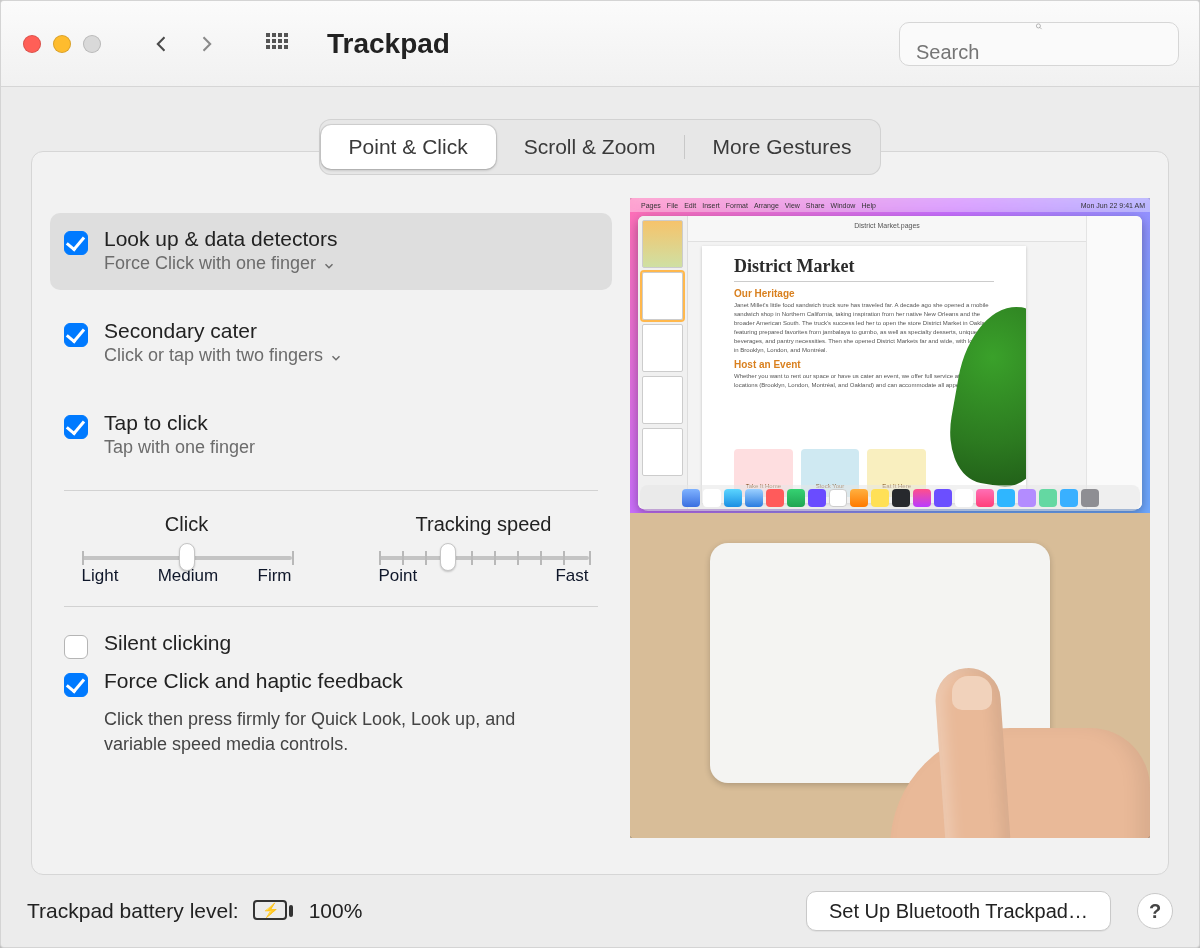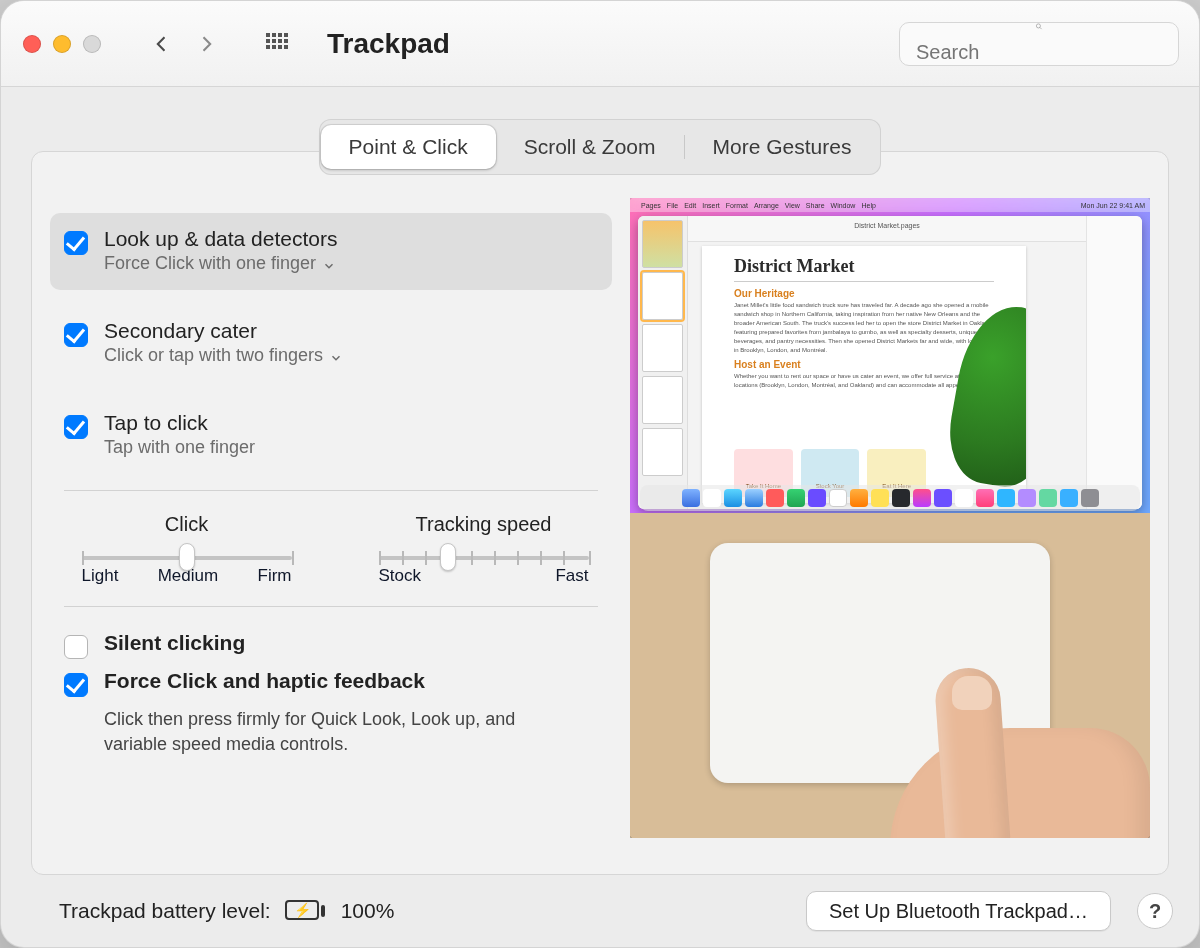--- a/index.html
+++ b/index.html
@@ -16,21 +16,21 @@
   body {
     font-family: -apple-system, "Helvetica Neue", Helvetica, Arial, sans-serif;
     font-size: 17px;
     color: var(--text);
     background: #cfcfcf;
     display:flex; align-items:center; justify-content:center;
   }
   .window {
     width: 1200px; height: 948px;
     background: var(--bg);
-    border-radius: 24px;
+    border-radius: 4px;
     box-shadow: 0 20px 60px rgba(0,0,0,0.25);
     display:flex; flex-direction: column;
     overflow: hidden;
     border: 1px solid rgba(0,0,0,0.1);
   }
   
   .titlebar {
     height: 86px;
     background: linear-gradient(#fbfbfb,#f1f1f1);
     border-bottom: 1px solid #d6d6d6;
@@ -136,21 +136,21 @@
   .slider-track .tick {
     position:absolute; top:3px; width:2px; height:14px; background:#b9b9b9;
   }
   .slider-thumb {
     position:absolute; top:-5px; width:16px; height:28px; background:#fff; border:1px solid #c6c6c6; border-radius:8px;
     box-shadow: 0 1px 2px rgba(0,0,0,0.2);
     transform: translateX(-50%);
   }
 
   .bottom-opts { padding: 8px 14px 0 14px;}
-  .opt-line { display:flex; align-items:flex-start; gap:16px; margin-bottom:10px;font-weight:bold;}
+  .opt-line { display:flex; align-items:flex-start; gap:16px; margin-bottom:10px;}
   .opt-line .label { font-size:21px; }
   .opt-desc { font-size:18px; color:#444; margin-left:40px; line-height:1.4; max-width:430px;}
 
   
   .preview-top {
     position:absolute; top:0; left:0; right:0; height:315px;
     background: linear-gradient(135deg, #ff6fb5 0%, #c86fff 40%, #6fa8ff 80%);
   }
   .menubar {
     position:absolute; top:0; left:0; right:0; height:14px;
@@ -220,21 +220,20 @@
     box-shadow: inset -10px -6px 20px rgba(0,0,0,0.08);
   }
   .hand .nail {
     position:absolute; left:92px; top:8px; width:40px; height:34px; background:#f1d2bb; border-radius:16px 16px 10px 10px;
   }
 
   
   .footer {
     height:72px; display:flex; align-items:center; padding: 0 26px;
     gap:14px;
-    margin-left:32px;
   }
   .battery-label { font-size:21px;}
   .batt-icon { width:40px; height:22px; position:relative;}
   .batt-icon .body { position:absolute; left:0; top:0; width:34px; height:20px; border:2px solid #333; border-radius:4px;}
   .batt-icon .cap  { position:absolute; right:0; top:5px; width:4px; height:12px; background:#333; border-radius:2px;}
   .batt-icon .bolt { position:absolute; left:10px; top:2px; font-size:14px; font-weight:bold; color:#222;}
   .batt-pct { font-size:21px; font-weight:500; margin-left:2px;}
   .footer .spacer { flex:1;}
   .btn {
     height:40px; padding:0 22px; border-radius:10px; background:#fff;
@@ -375,21 +374,21 @@
               <div class="tick" style="left:33%"></div>
               <div class="tick" style="left:44%"></div>
               <div class="tick" style="left:55%"></div>
               <div class="tick" style="left:66%"></div>
               <div class="tick" style="left:77%"></div>
               <div class="tick" style="left:88%"></div>
               <div class="tick" style="left:100%"></div>
             <div class="slider-thumb" style="left:33%"></div>
           </div>
           <div class="slider-labels">
-            <span>Stock</span>
+            <span>Point</span>
             <span>Fast</span>
           </div>
         </div>
       </div>
 
       <hr class="sep">
 
       <div class="bottom-opts">
         <div class="opt-line">
           <div class="cbx"></div>

